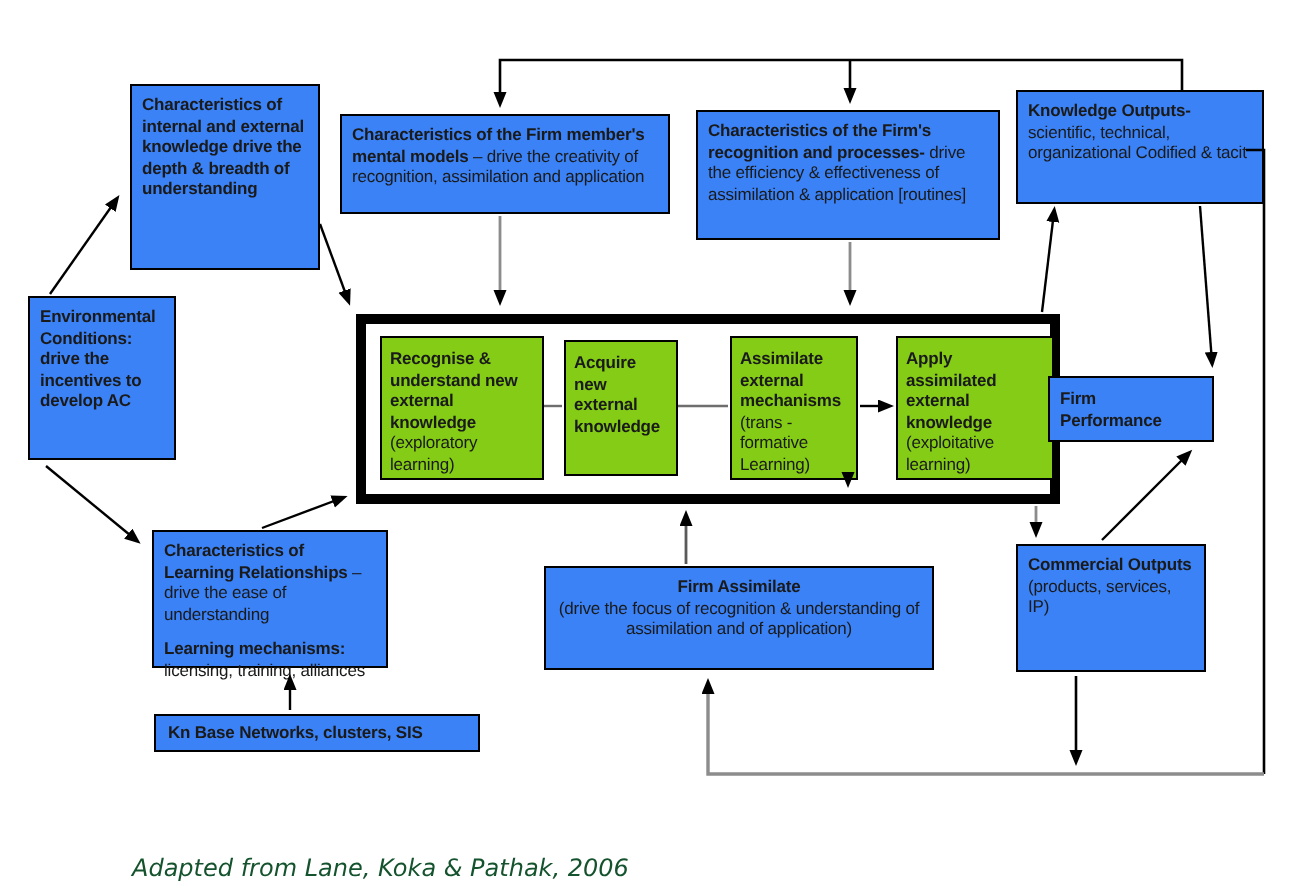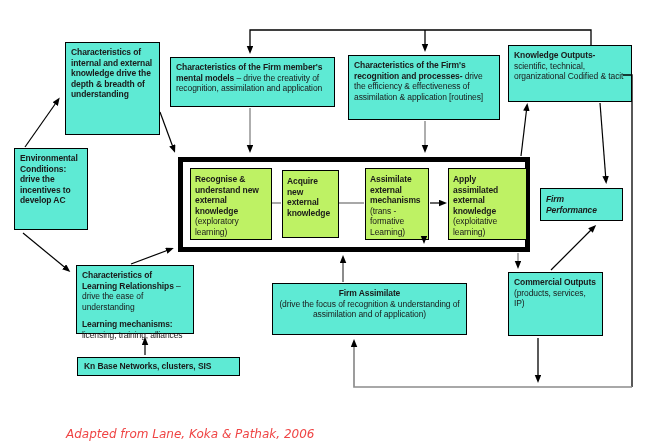--- a/index.html
+++ b/index.html
@@ -1,40 +1,40 @@
 <!DOCTYPE html>
 <html><head>
 <meta charset="utf-8">
 <style>
   html,body{margin:0;padding:0;background:#ffffff;}
   #canvas{
     position:relative;width:653px;height:448px;background:#ffffff;overflow:hidden;
     font-family:"Liberation Sans","DejaVu Sans",sans-serif;color:#1a1a1a;
   }
   .box{
-    position:absolute;background:#5eead4;border:1px solid #000000;
+    position:absolute;background:#3b82f6;border:1px solid #000000;
     box-sizing:border-box;padding:4px 5px;font-size:8.5px;line-height:10.5px;
     letter-spacing:-0.1px;
   }
   .b{font-weight:bold;}
   .r{font-weight:normal;}
   .step{
-    position:absolute;background:#bef264;border:1px solid #000000;
+    position:absolute;background:#84cc16;border:1px solid #000000;
     box-sizing:border-box;padding:5px 4px;font-size:8.5px;line-height:10.5px;
     letter-spacing:-0.1px;overflow-wrap:break-word;
   }
   #thick-container{
     position:absolute;left:178px;top:157px;width:352px;height:95px;
     box-sizing:border-box;border:5px solid #000000;background:#ffffff;
   }
   #b-fs{text-align:center;}
   .gap2{margin-top:7px;}
   #caption{
     position:absolute;left:66px;top:427px;font-size:12px;font-style:italic;
-    font-family:"DejaVu Sans","Liberation Sans",sans-serif;color:#ef4444;
+    font-family:"DejaVu Sans","Liberation Sans",sans-serif;color:#14532d;
   }
   #connector-svg{position:absolute;left:0;top:0;pointer-events:none;}
 </style>
 </head>
 <body>
 
 <div id="canvas">
 
   <div id="thick-container"></div>
 
@@ -64,21 +64,21 @@
   </div>
 
   <div class="box" style="left:348px;top:55px;width:152px;height:65px;">
     <span class="b">Characteristics of the Firm's recognition and processes-</span><span class="r"> drive the efficiency &amp; effectiveness of assimilation &amp; application [routines]</span>
   </div>
 
   <div class="box" style="left:508px;top:45px;width:124px;height:57px;">
     <span class="b">Knowledge Outputs-</span><span class="r"> scientific, technical, organizational Codified &amp; tacit</span>
   </div>
 
-  <div class="box" style="left:540px;top:188px;width:83px;height:33px;padding-top:5px;font-style:italic;">
+  <div class="box" style="left:524px;top:188px;width:83px;height:33px;padding-top:5px;">
     <span class="b">Firm Performance</span>
   </div>
 
   <div class="box" style="left:76px;top:265px;width:118px;height:69px;">
     <div><span class="b">Characteristics of Learning Relationships</span><span class="r"> – drive the ease of understanding</span></div>
     <div class="gap2"><span class="b">Learning mechanisms:</span><span class="r"> licensing, training, alliances</span></div>
   </div>
 
   <div class="box" id="b-fs" style="left:272px;top:283px;width:195px;height:52px;">
     <div class="b">Firm Assimilate</div>

